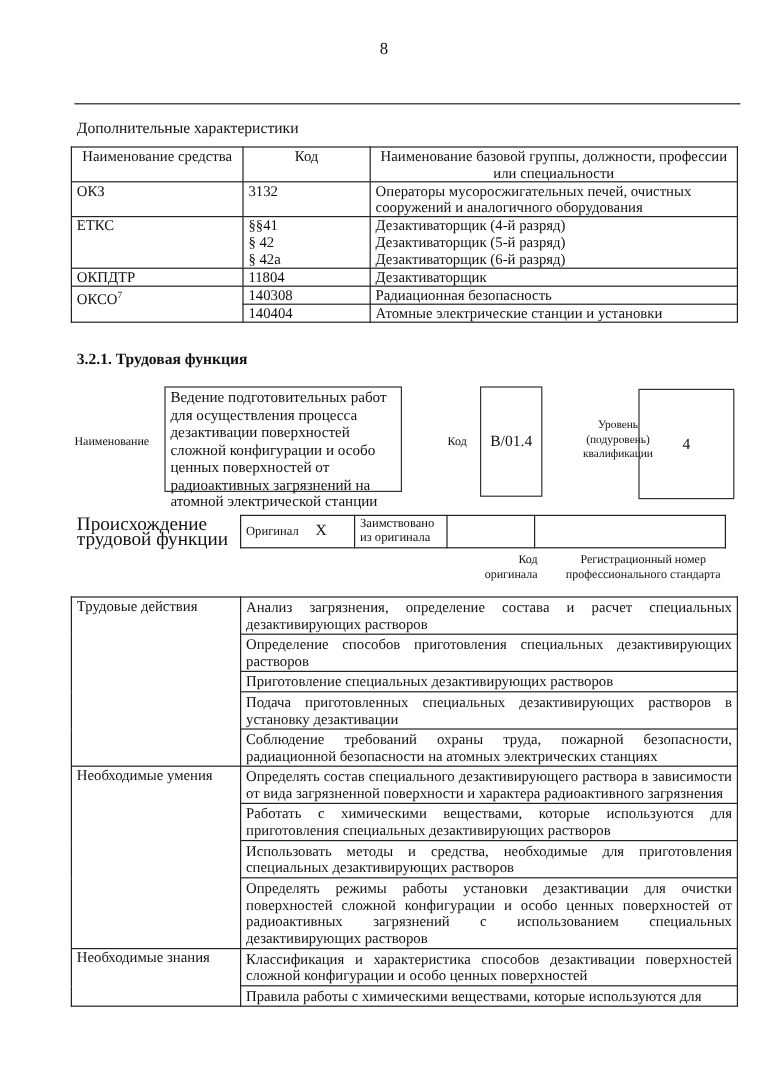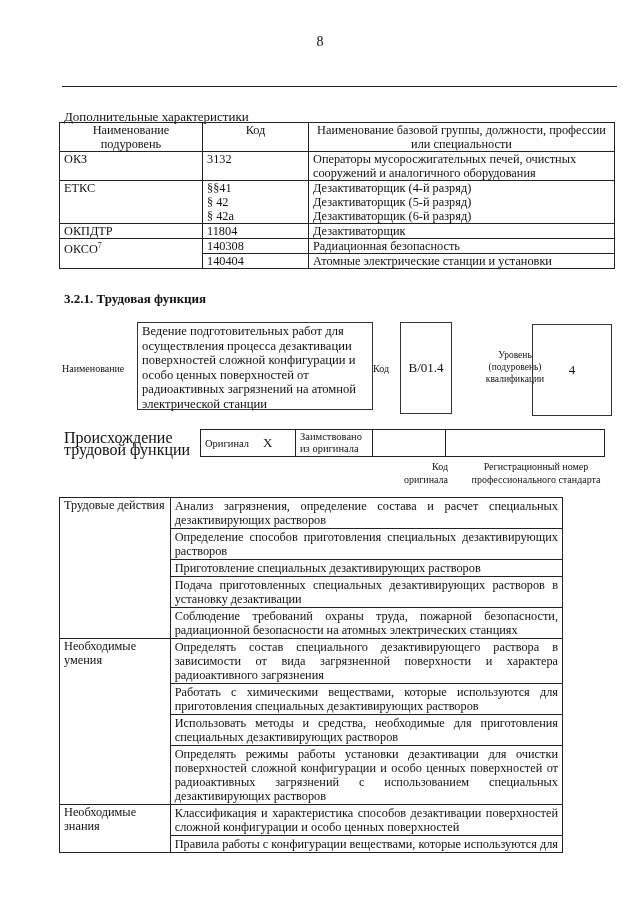--- a/index.html
+++ b/index.html
@@ -3,72 +3,72 @@
 <meta charset="utf-8">
 <style>
   html, body { margin: 0; padding: 0; background: #ffffff; }
   body {
     width: 640px; height: 905px; position: relative; overflow: hidden;
     font-family: "Liberation Serif", "DejaVu Serif", serif; color: #111;
   }
   .abs { position: absolute; }
   .page-num { left: 0; width: 640px; top: 34px; text-align: center; font-size: 14px; }
   .hr { left: 62px; top: 86px; width: 555px; height: 0; border-top: 1px solid #222; }
-  .section-label { left: 64px; top: 99px; font-size: 13px; margin-top: 10px; }
+  .section-label { left: 64px; top: 99px; font-size: 13px; }
 
   table { border-collapse: collapse; }
   td { border: 1px solid #222; padding: 0 4px; vertical-align: top; }
 
   .t1 { left: 59px; top: 122px; width: 556px; font-size: 12.3px; line-height: 14px; }
   .t1 td.h { text-align: center; }
   .t1 .c1 { width: 134px; }
   .t1 .c2 { width: 97px; }
 
   .h2 { left: 64px; top: 291px; font-size: 13px; font-weight: bold; }
 
   .lbl-small { font-size: 10px; line-height: 11px; }
   .name-lbl { left: 62px; top: 363px; }
   .name-box {
-    left: 137px; top: 322px; width: 236px; height: 88px; border: 1px solid #333;
+    left: 137px; top: 322px; width: 198px; height: 88px; border: 1px solid #333;
     padding: 1px 4px; font-size: 12.6px; line-height: 14.5px; box-sizing: border-box;
   }
   .kod-lbl { left: 373px; top: 363px; font-size: 10px; }
   .kod-box {
     left: 400px; top: 322px; width: 52px; height: 92px; border: 1px solid #333;
     display: flex; align-items: center; justify-content: center; font-size: 13px; box-sizing: border-box;
   }
   .level-lbl { left: 480px; top: 349px; width: 70px; text-align: center; font-size: 9.5px; line-height: 12px; }
   .level-box {
     left: 532px; top: 324px; width: 80px; height: 92px; border: 1px solid #333;
     display: flex; align-items: center; justify-content: center; font-size: 13px; box-sizing: border-box;
   }
 
   .origin-lbl { left: 64px; top: 432px; font-size: 16px; line-height: 12px; }
   .t2 { left: 200px; top: 429px; font-size: 10.5px; line-height: 12px; }
   .t2 td { height: 26px; vertical-align: middle; }
   .t2 .x { font-size: 13px; padding-left: 14px; }
   .code-orig-lbl { left: 392px; top: 460px; width: 56px; text-align: right; font-size: 10px; line-height: 13px; }
   .regnum-lbl { left: 462px; top: 460px; width: 148px; text-align: center; font-size: 10px; line-height: 13px; }
 
-  .t3 { left: 59px; top: 497px; width: 504px; font-size: 12.3px; line-height: 14px; }
+  .t3 { left: 59px; top: 497px; width: 556px; font-size: 12.3px; line-height: 14px; }
   .t3 td.cat { width: 132px; border-bottom: 1px solid #222; }
   .t3 td.item { text-align: justify; padding-top: 1px; padding-bottom: 1px; }
 </style>
 </head>
 <body>
 
 <div class="abs page-num">8</div>
 <div class="abs hr"></div>
 
 <div class="abs section-label">Дополнительные характеристики</div>
 
 <table class="abs t1">
   <tbody>
       <tr>
-    <td class="h c1">Наименование подуровень</td>
+    <td class="h c1">Наименование средства</td>
     <td class="h c2">Код</td>
     <td class="h">Наименование базовой группы, должности, профессии или специальности</td>
   </tr>
   <tr>
     <td>ОКЗ</td>
     <td>3132</td>
     <td>Операторы мусоросжигательных печей, очистных сооружений и аналогичного оборудования</td>
   </tr>
   <tr>
     <td><span>ЕТКС</span></td>
@@ -156,16 +156,16 @@
       </tr>
   <tr>
         <td class="item">Определять режимы работы установки дезактивации для очистки поверхностей сложной конфигурации и особо ценных поверхностей от радиоактивных загрязнений с использованием специальных дезактивирующих растворов</td>
       </tr>
 
   <tr>
     <td class="cat" rowspan="2">Необходимые знания</td>
     <td class="item">Классификация и характеристика способов дезактивации поверхностей сложной конфигурации и особо ценных поверхностей</td>
   </tr>
   <tr>
-        <td class="item" style="white-space:nowrap; overflow:hidden">Правила работы с конфигурации веществами, которые используются для</td>
+        <td class="item" style="white-space:nowrap; overflow:hidden">Правила работы с химическими веществами, которые используются для</td>
       </tr>
 </tbody>
   </table>
 
 </body></html>

